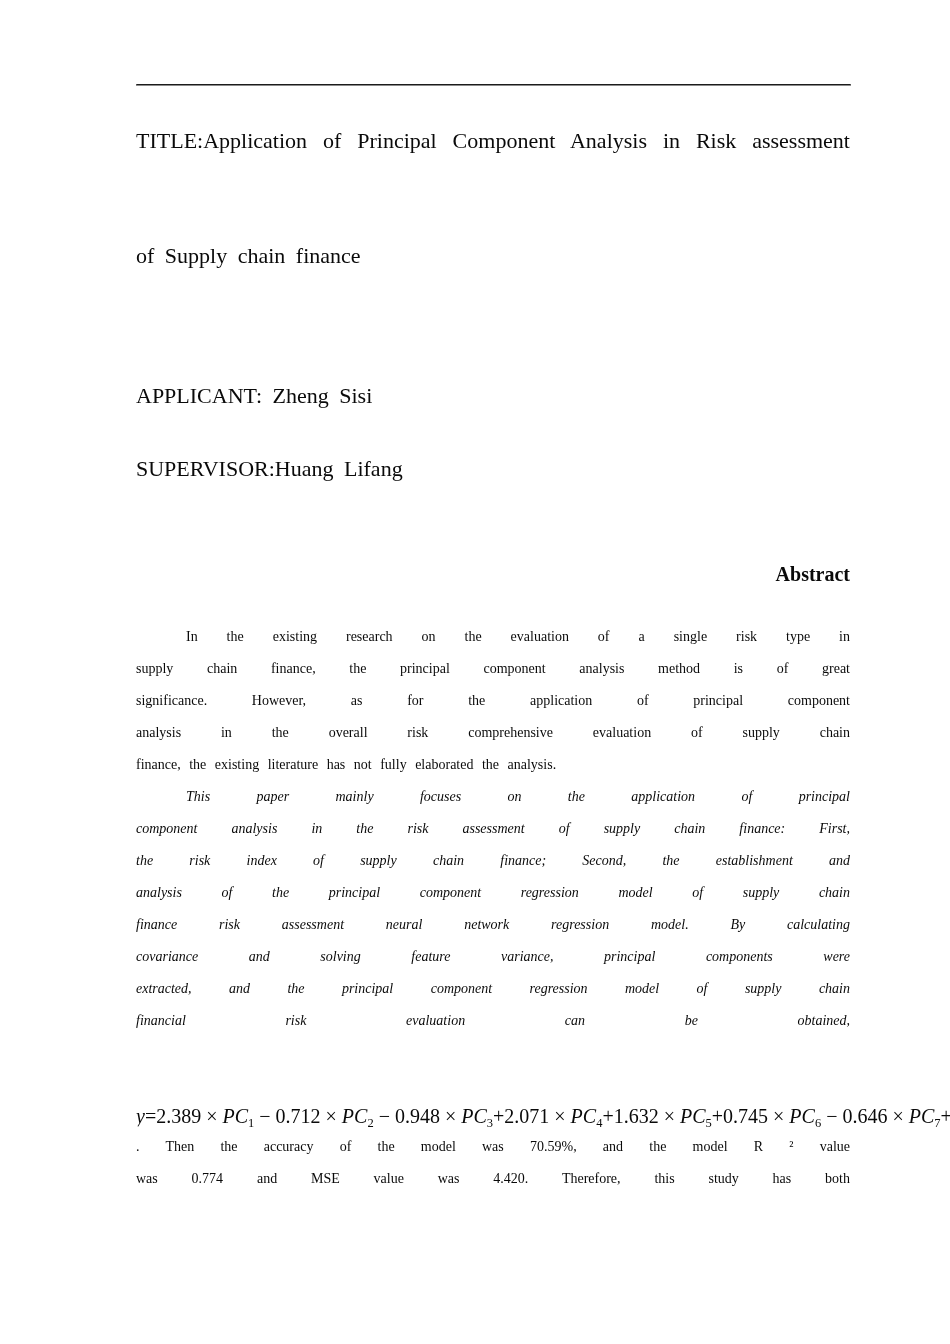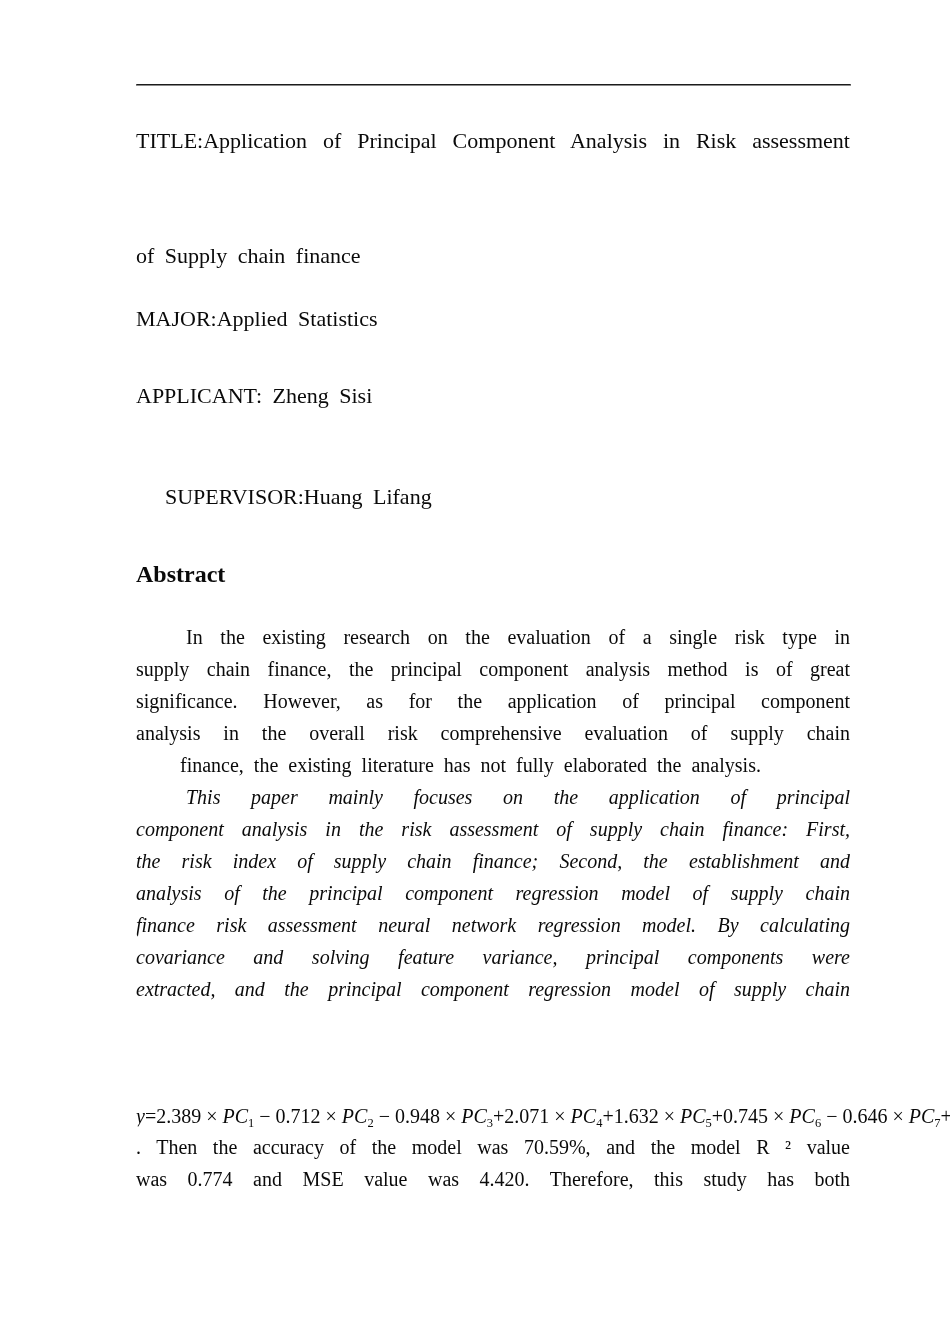--- a/index.html
+++ b/index.html
@@ -36,51 +36,50 @@
   .hline.stretch {
     white-space: normal;
     text-align: justify;
     text-align-last: justify;
     overflow: hidden;
   }
   #title1 { top: 126px; }
   #title2 { top: 225px; margin-top: 16px; }
   #major  { top: 304px; }
   #applicant { top: 381px; }
-  #supervisor { top: 482px; margin-left: 29px; }
+  #supervisor { top: 454px; }
   .abstract-heading {
     position: absolute;
     left: 136px;
     top: 560px;
     width: 714px;
-    text-align: left;
-    font-size: 24px;
+    text-align: right;
+    font-size: 20px;
     font-weight: bold;
     line-height: 28px;
   }
   .para {
     position: absolute;
     left: 136px;
     width: 714px;
-    font-size: 20px;
+    font-size: 14px;
   }
   #para1 { top: 621px; }
   #para2 { top: 781px; font-style: italic; }
   #para3 { top: 1131px; }
   .line {
     height: 32px;
     line-height: 32px;
     overflow: hidden;
     text-align: justify;
     text-align-last: justify;
   }
   .line.no-stretch {
     text-align-last: left;
     word-spacing: 5px;
-    margin-left: 44px;
   }
   .line.indent { text-indent: 50px; }
   .formula {
     position: absolute;
     left: 136px;
     top: 1101px;
     width: 814px;
     height: 30px;
     line-height: 30px;
     font-size: 20px;
@@ -99,21 +98,20 @@
 <body>
 
 <div class="page" style="background: rgb(255, 255, 255); color: rgb(10, 10, 10);">
 
   <div class="rule" style="background: rgb(28, 28, 28);"></div>
 
   <div class="hline stretch" id="title1">TITLE:Application of Principal Component Analysis in Risk assessment</div>
 
   <div class="hline" id="title2">of Supply chain finance</div>
 
-  <div class="hline" id="major">MAJOR:Applied Statistics</div>
 
   <div class="hline" id="applicant">APPLICANT: Zheng Sisi</div>
 
   <div class="hline" id="supervisor">SUPERVISOR:Huang Lifang</div>
 
   <div class="abstract-heading">Abstract</div>
 
   <div class="para" id="para1">
       <div class="line indent">In the existing research on the evaluation of a single risk type in</div>
       <div class="line">supply chain finance, the principal component analysis method is of great</div>
@@ -123,20 +121,21 @@
     </div>
 
   <div class="para" id="para2">
       <div class="line indent">This paper mainly focuses on the application of principal</div>
       <div class="line">component analysis in the risk assessment of supply chain finance: First,</div>
       <div class="line">the risk index of supply chain finance; Second, the establishment and</div>
       <div class="line">analysis of the principal component regression model of supply chain</div>
       <div class="line">finance risk assessment neural network regression model. By calculating</div>
       <div class="line">covariance and solving feature variance, principal components were</div>
       <div class="line">extracted, and the principal component regression model of supply chain</div>
+      <div class="line">financial risk evaluation can be obtained,</div>
     </div>
 
   <div class="formula"><span class="v">y</span><span>=2.389 × </span><span class="v">PC</span><sub>1</sub><span> − 0.712 × </span><span class="v">PC</span><sub>2</sub><span> − 0.948 × </span><span class="v">PC</span><sub>3</sub><span>+2.071 × </span><span class="v">PC</span><sub>4</sub><span>+1.632 × </span><span class="v">PC</span><sub>5</sub><span>+0.745 × </span><span class="v">PC</span><sub>6</sub><span> − 0.646 × </span><span class="v">PC</span><sub>7</sub><span>+0.62</span></div>
 
   <div class="para" id="para3">
       <div class="line">. Then the accuracy of the model was 70.59%, and the model R ² value</div>
       <div class="line">was 0.774 and MSE value was 4.420. Therefore, this study has both</div>
     </div>
 
 </div>

